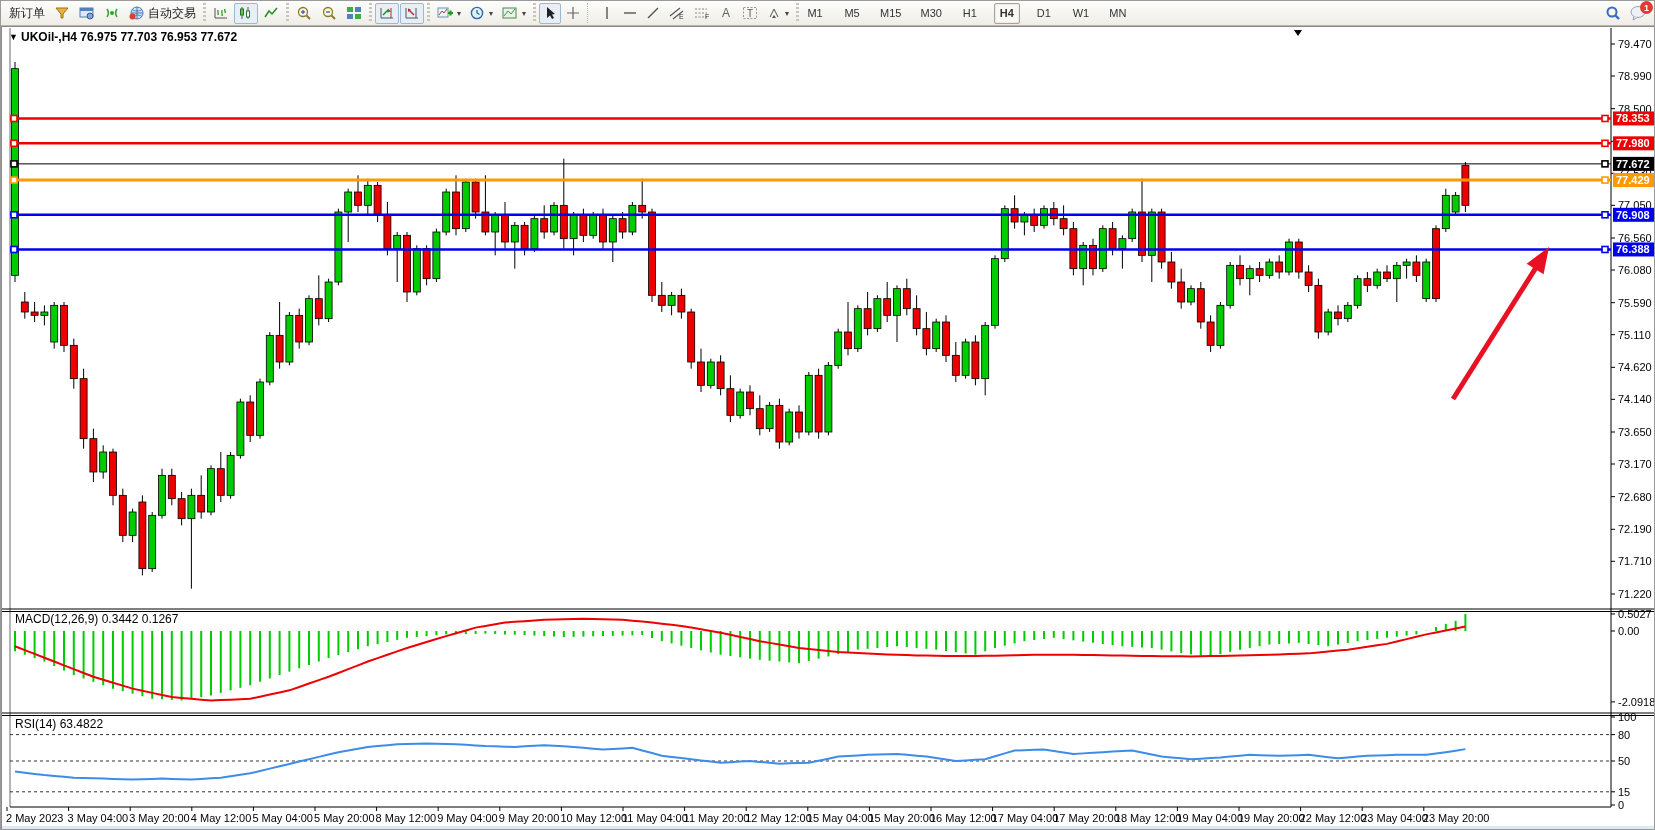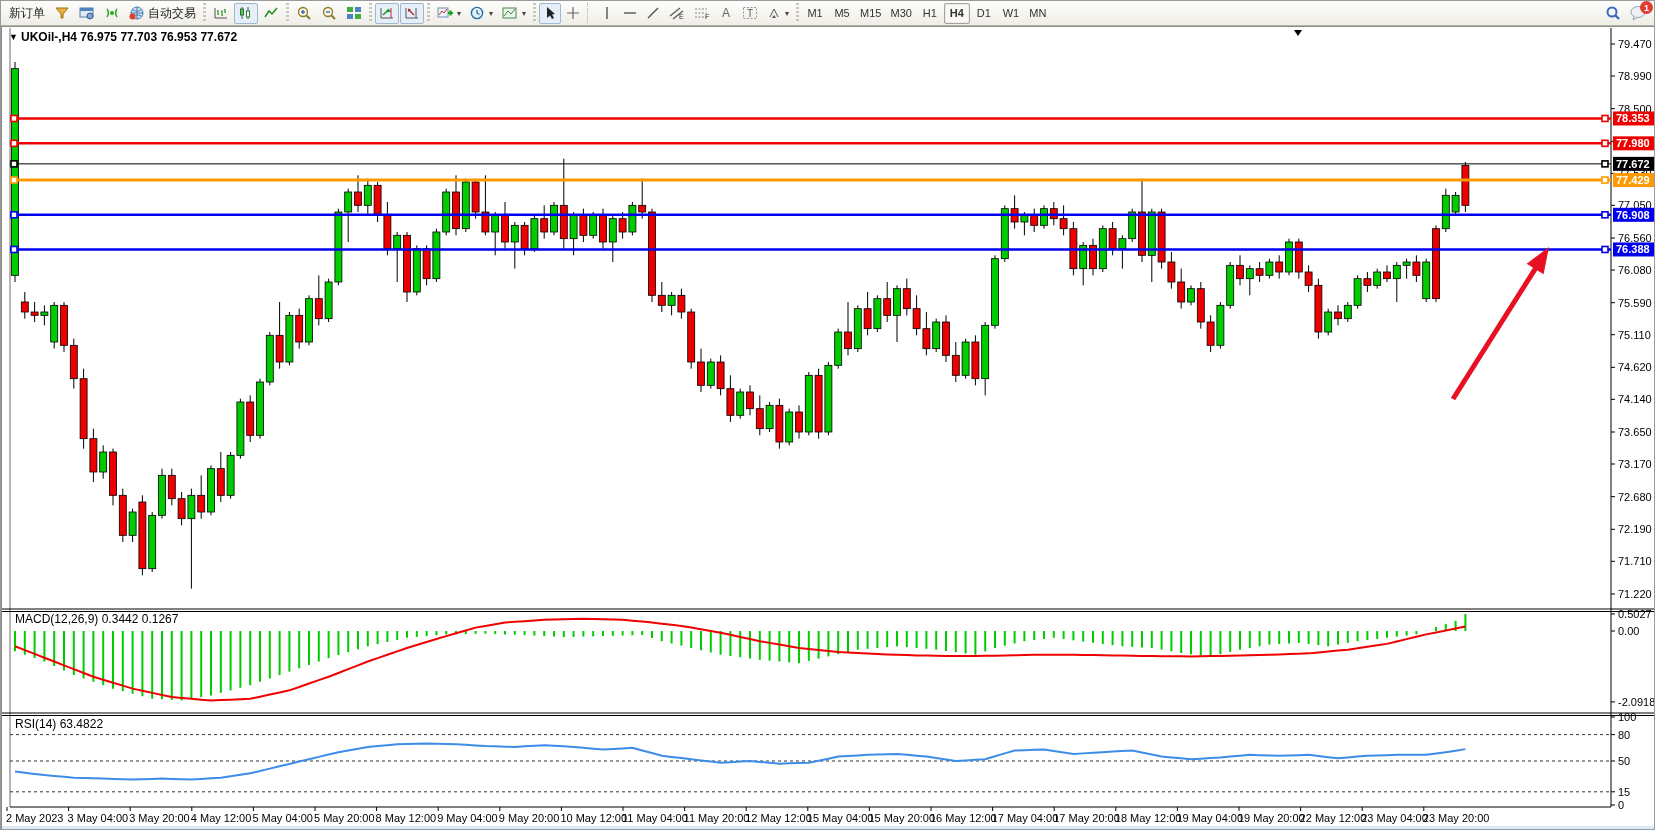--- a/index.html
+++ b/index.html
@@ -239,21 +239,21 @@
     <div class="tbtn">
         <span>
       <svg class="ti" width="14" height="14">
             <path d="M3,11 L7,3 L11,11" fill="none" stroke="#555"></path>
             <polygon points="7,9 9,12 5,12" fill="#555"></polygon>
           </svg>
         </span>
       <span class="caret">▾</span>
     </div>
     <div class="grip"></div>
-    <div id="tf-group" style="display:flex;gap:1px;">
+    <div id="tf-group" style="display:flex;gap:11px;">
         <div class="tbtn tf">M1</div>
         <div class="tbtn tf">M5</div>
         <div class="tbtn tf">M15</div>
         <div class="tbtn tf">M30</div>
         <div class="tbtn tf">H1</div>
         <div class="tbtn tf active">H4</div>
         <div class="tbtn tf">D1</div>
         <div class="tbtn tf">W1</div>
         <div class="tbtn tf">MN</div>
       </div>

